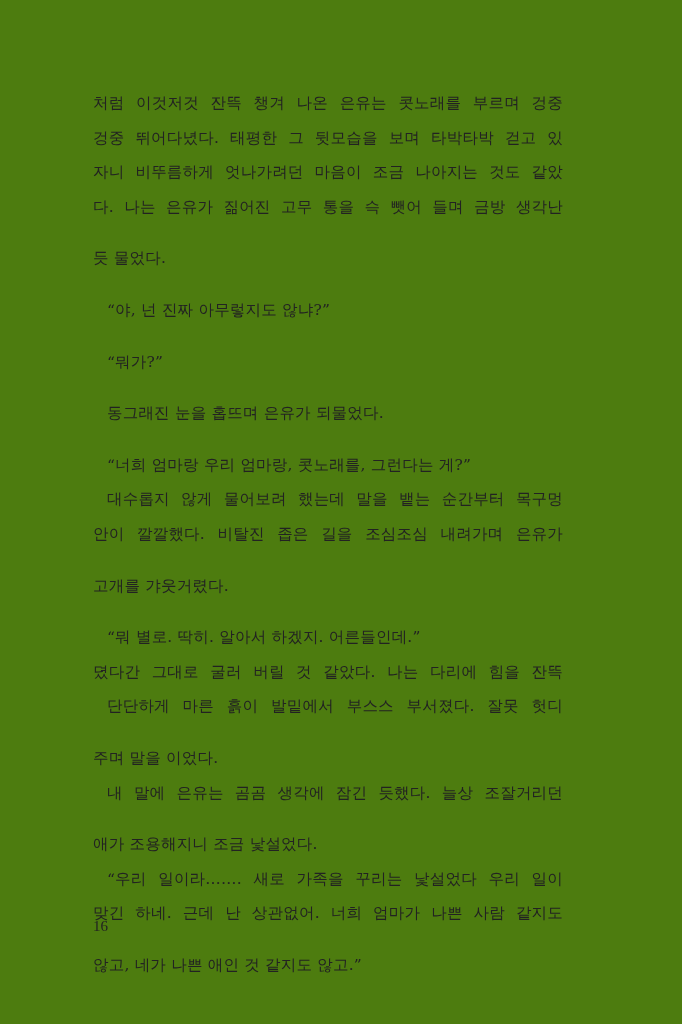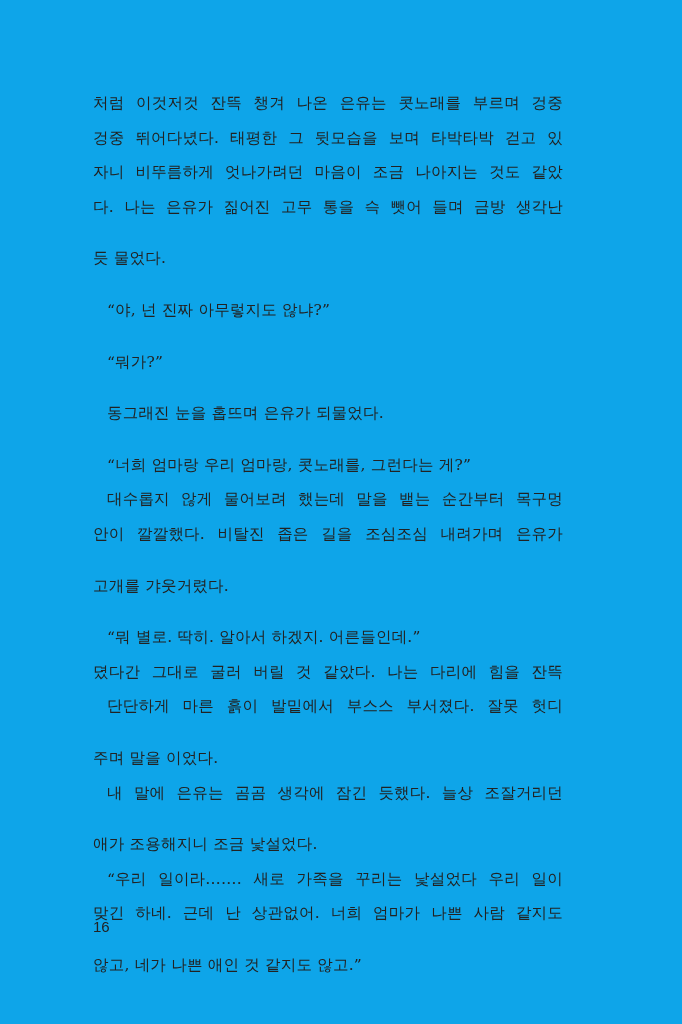--- a/index.html
+++ b/index.html
@@ -1,37 +1,37 @@
 <!DOCTYPE html>
 <html><head>
 <meta charset="utf-8">
 <style>
   html, body { margin: 0; padding: 0; background: #ffffff; }
   body { width: 682px; height: 1024px; position: relative; overflow: hidden; }
   .page {
-    position: absolute; left: 0; top: 0; width: 682px; height: 1024px; background: #0ea5e9;
+    position: absolute; left: 0; top: 0; width: 682px; height: 1024px; background: #4d7c0f;
   }
   .text-block {
     position: absolute; left: 93px; top: 86px; width: 470px;
     font-family: "DejaVu Serif", "Liberation Serif", serif;
     font-size: 15.5px; color: #222222;
     line-height: 34.6px;
     text-align: justify;
     text-align-last: justify;
     letter-spacing: 0.2px;
   }
   .line {
     display: block; height: 34.6px; white-space: nowrap; overflow: hidden;
     text-align: justify; text-align-last: justify;
   }
   .line.last { text-align-last: left; margin-top: 17px; }
   .line.indent { padding-left: 14px; }
   .page-number {
     position: absolute; left: 93px; top: 918px;
-    font-family: Liberation Sans, sans-serif;
+    font-family: Liberation Serif, serif;
     font-size: 15px; color: #222222;
   }
 </style>
 </head>
 <body>
 
 <div class="page">
   <div class="text-block">
     <span class="line">처럼 이것저것 잔뜩 챙겨 나온 은유는 콧노래를 부르며 겅중</span>
     <span class="line">겅중 뛰어다녔다. 태평한 그 뒷모습을 보며 타박타박 걷고 있</span>

